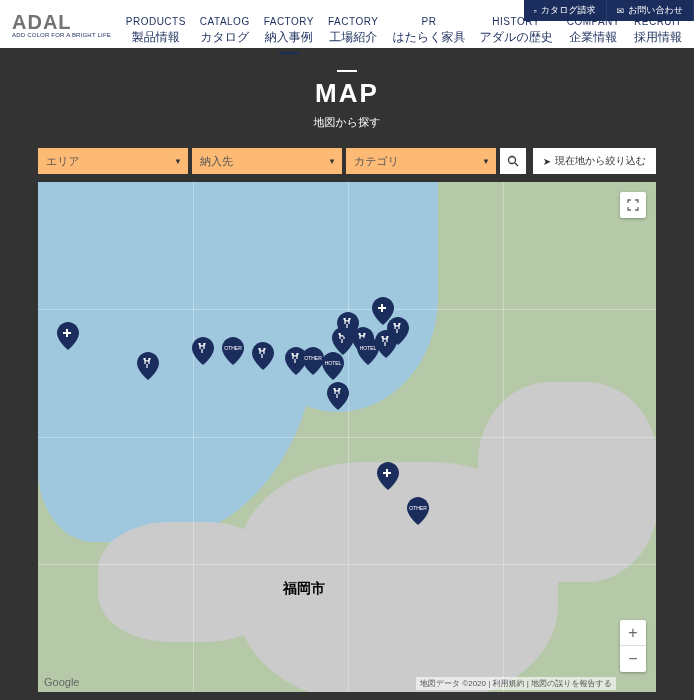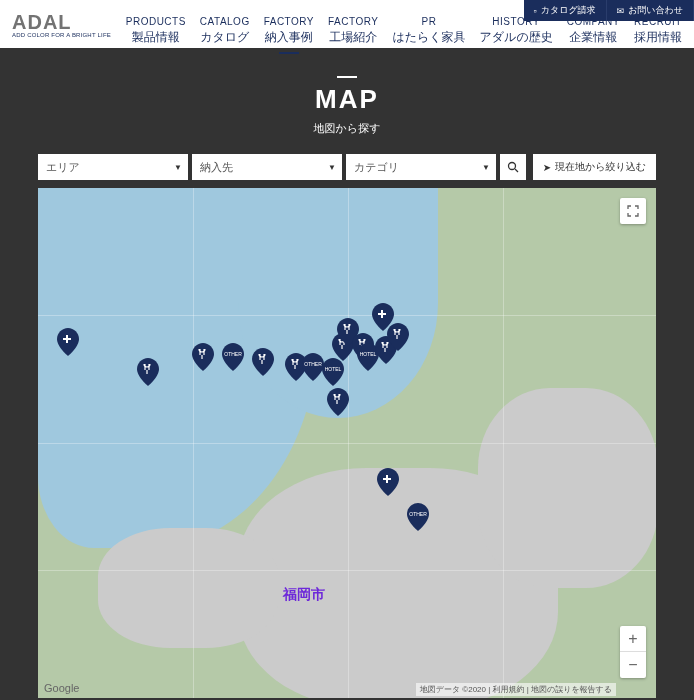--- a/index.html
+++ b/index.html
@@ -13,44 +13,44 @@
 .nav-top-btns { position: absolute; right: 0; top: 0; display: flex; }
 .nav-top-btn { background: #1a2d5c; color: #fff; font-size: 9px; padding: 4px 10px; display: flex; align-items: center; gap: 4px; cursor: pointer; border-right: 1px solid #2a3d6c; }
 
 .nav { display: flex; gap: 14px; margin-top: 14px; }
 .nav-item { text-align: center; cursor: pointer; color: #1a2d5c; }
 .nav-item.active { position: relative; }
 .nav-item.active::after { content: ""; position: absolute; bottom: -8px; left: 50%; transform: translateX(-50%); width: 20px; height: 2px; background: #1a2d5c; }
 .nav-en { font-size: 10px; font-weight: 400; letter-spacing: 0.5px; }
 .nav-jp { font-size: 12px; margin-top: 2px; }
 
-.map-title { text-align: center; color: #fff; margin-top: 28px; }
+.map-title { text-align: center; color: #fff; margin-top: 22px; }
 .map-title .dash { width: 20px; height: 2px; background: #fff; margin: 0 auto 6px; }
 .map-title h1 { font-size: 26px; font-weight: 700; letter-spacing: 2px; }
 .map-title .sub { font-size: 11px; margin-top: 6px; }
 
 .filters { padding: 18px 38px 0; }
 .filter-label { color: #fff; font-size: 11px; margin-bottom: 6px; }
 .filter-row { display: flex; gap: 4px; align-items: center; }
-.sel { background: #ffffff; height: 26px; position: relative; display: flex; align-items: center; padding: 0 8px; font-size: 11px; color: #555; cursor: pointer; }
+.sel { background: #fdba74; height: 26px; position: relative; display: flex; align-items: center; padding: 0 8px; font-size: 11px; color: #555; cursor: pointer; }
 .sel.area { width: 150px; }
 .sel.cat { width: 150px; }
 .sel.dest { width: 150px; }
 .sel::after { content: "▼"; position: absolute; right: 6px; font-size: 8px; color: #333; }
 .search-btn { width: 26px; height: 26px; background: #fff; display: flex; align-items: center; justify-content: center; cursor: pointer; }
 .locate-btn { margin-left: auto; height: 26px; background: #fff; padding: 0 10px; font-size: 10px; color: #333; display: flex; align-items: center; gap: 4px; cursor: pointer; }
 
 .map-container { margin: 8px 38px 20px; position: relative; height: 510px; background: #b5c9a8; overflow: hidden; }
 .sea { position: absolute; background: #9fc8de; }
 .urban { position: absolute; background: #cbcbcb; border-radius: 40%; }
 
 .marker { position: absolute; width: 22px; height: 28px; cursor: pointer; }
 .marker svg { width: 100%; height: 100%; }
 
-.city-label { position: absolute; font-size: 14px; font-weight: 700; color: #6d28d9; }
+.city-label { position: absolute; font-size: 14px; font-weight: 700; color: #000000; }
 
 .fullscreen-btn { position: absolute; top: 10px; right: 10px; width: 26px; height: 26px; background: #fff; border-radius: 2px; box-shadow: 0 1px 3px rgba(0,0,0,0.3); display: flex; align-items: center; justify-content: center; cursor: pointer; }
 .zoom-ctrl { position: absolute; bottom: 20px; right: 10px; width: 26px; background: #fff; border-radius: 2px; box-shadow: 0 1px 3px rgba(0,0,0,0.3); }
 .zoom-btn { height: 26px; display: flex; align-items: center; justify-content: center; font-size: 16px; color: #666; cursor: pointer; }
 .zoom-btn:first-child { border-bottom: 1px solid #ddd; }
 
 .google-logo { position: absolute; bottom: 4px; left: 6px; font-size: 11px; color: #666; font-weight: 500; }
 .map-attr { position: absolute; bottom: 2px; right: 40px; font-size: 8px; color: #555; background: rgba(255,255,255,0.6); padding: 1px 4px; }
 
 .grid-line-v { position: absolute; top: 0; bottom: 0; width: 1px; background: rgba(255,255,255,0.3); }

